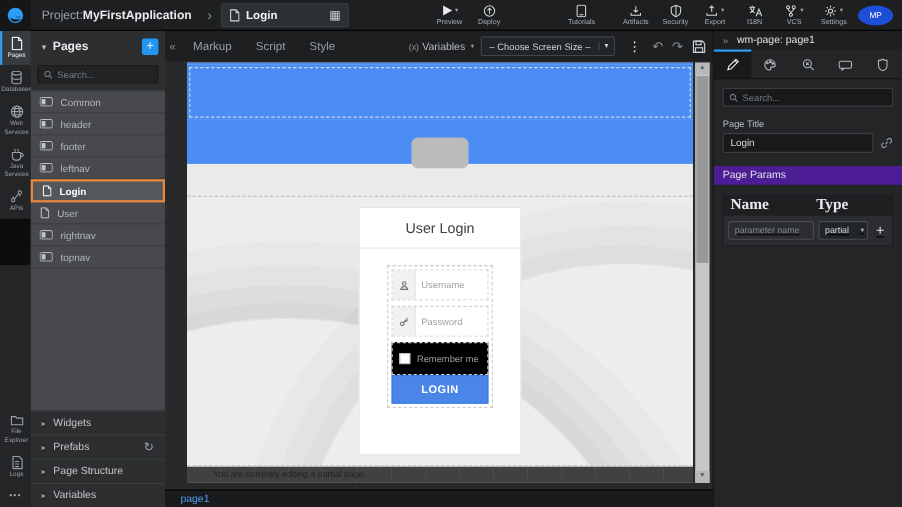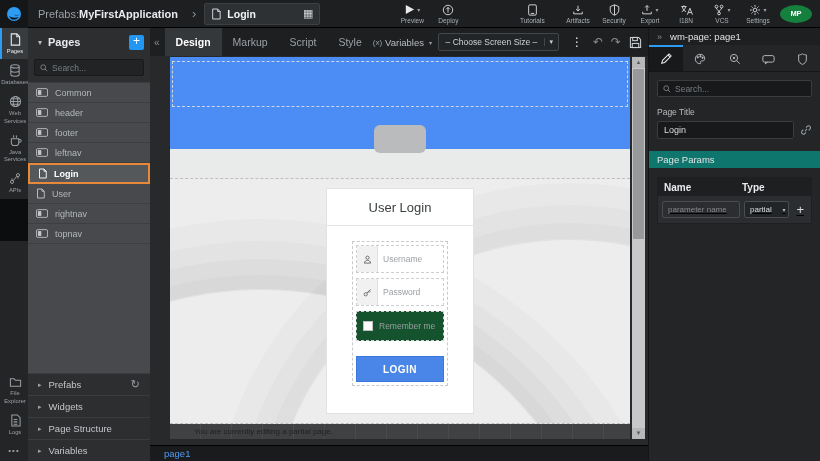--- a/index.html
+++ b/index.html
@@ -16,22 +16,22 @@
   .tb-chev { color:#8a8f94; font-size:13px; margin:0 8px 0 14px; }
   .page-tab { width:116px; height:22px; background:#2e3134; border:1px solid #3c4043; border-radius:2px;
     display:flex; align-items:center; padding:0 6px; gap:6px; }
   .page-tab .lbl { flex:1; color:#f1f3f4; font-size:10.5px; font-weight:bold; }
   .grid-glyph { color:#cfd2d6; font-size:11px; }
   .tb-action { display:flex; flex-direction:column; align-items:center; justify-content:center;
     min-width:36px; height:28px; color:#b9bdc1; cursor:pointer; }
   .tb-action .ic { height:13px; display:flex; align-items:center; color:#d7dadc; }
   .tb-action .cap { font-size:6.5px; margin-top:1px; color:#aab0b5; }
   .caret { font-size:6px; color:#9aa0a6; margin-left:2px; }
-  .avatar { width:32px; height:18px; border-radius:50%; background:#15803d; color:#fff; font-size:7.5px;
-    font-weight:bold; display:flex; align-items:center; justify-content:center; margin:0 8px 0 4px; }
+  .avatar { width:32px; height:18px; border-radius:50%; background:#1d4ed8; color:#fff; font-size:7.5px;
+    font-weight:normal; display:flex; align-items:center; justify-content:center; margin:0 8px 0 4px; }
 
   
   .rail { position:absolute; left:0; top:28px; bottom:0; width:28px; background:#232527; z-index:20;
     display:flex; flex-direction:column; }
   .rail-item { display:flex; flex-direction:column; align-items:center; padding:5px 0 4px; gap:2px;
     color:#9aa0a6; border-left:2px solid transparent; cursor:pointer; }
   .rail-item .cap { font-size:5.8px; text-align:center; line-height:1.25; }
   .rail-item.active { background:#383c3f; border-left:2px solid #2d9cf4; color:#e8eaed; }
   .rail-gap { height:42px; background:#0c0d0e; }
   .rail-spacer { flex:1; }
@@ -95,21 +95,21 @@
     box-shadow:0 0 0 16px rgba(0,0,0,0.018), 0 0 0 34px rgba(0,0,0,0.02), 0 0 0 56px rgba(0,0,0,0.018); }
   .login-card { position:relative; z-index:1; width:148px; margin:9px auto 0; background:#fff;
     border:1px solid #e2e2e2; height:226px; }
   .lc-title { text-align:center; font-size:13px; color:#3c4043; padding:11px 0 10px; border-bottom:1px solid #e4e4e4; }
   .lc-form { width:96px; margin:15px auto 0; border:1px dashed #c9c9c9; padding:3px; }
   .f-row { border:1px dashed #cfcfcf; margin-bottom:5px; display:flex; height:28px; background:#fff; }
   .f-prefix { width:21px; background:#f1f1f1; border-right:1px solid #e0e0e0; display:flex; align-items:center;
     justify-content:center; color:#6d7175; }
   .f-row input { flex:1; min-width:0; border:none; outline:none; font-size:8.5px; padding:0 5px; color:#444; background:#fff; }
   .f-row input::placeholder { color:#9b9fa3; }
-  .f-check { border:1px dashed #cfcfcf; margin-bottom:15px; height:30px; background:#14532d;
+  .f-check { border:1px dashed #cfcfcf; margin-bottom:0; height:30px; background:#000000;
     display:flex; align-items:center; padding:0 6px; gap:6px; }
   .cbox { width:10px; height:10px; background:#fdfdfd; border:1px solid #c0c0c0; }
   .f-check .cl { font-size:8.5px; color:#9b9fa3; }
   .login-btn { height:26px; background:#4a86e8; border:1px solid #3b78de; color:#fff; font-size:10px;
     font-weight:bold; width:100%; display:flex; align-items:center; justify-content:center; cursor:pointer; letter-spacing:0.5px; }
   .dark-strip { height:15px; background:#3f4142; display:flex; align-items:center; padding-left:24px;
     background-image:repeating-linear-gradient(90deg, transparent 0 30px, rgba(255,255,255,0.05) 30px 31px); }
   .dark-strip .note { font-size:8px; color:rgba(0,0,0,0.5); }
   .vscroll { position:absolute; left:482px; top:1px; bottom:6px; width:13px; background:#c6c8ca; }
   .vscroll .arr { position:absolute; left:0; width:13px; height:11px; background:#b6b8ba; color:#5a5c5e;
@@ -133,25 +133,25 @@
   .insp-body { padding:8px; }
   .insp-search { height:17px; background:#17191b; border:1px solid #3a3d40; border-radius:2px;
     display:flex; align-items:center; gap:4px; padding:0 5px; }
   .insp-search input { flex:1; min-width:0; background:transparent; border:none; outline:none; color:#aab0b5; font-size:8.5px; }
   .insp-search input::placeholder { color:#787d81; }
   .fld-label { color:#b8bcc0; font-size:8.5px; margin:10px 0 4px; }
   .title-row { display:flex; align-items:center; gap:6px; }
   .title-row input { flex:1; min-width:0; height:18px; background:#17191b; border:1px solid #3a3d40; border-radius:2px;
     color:#dadcde; font-size:9px; padding:0 6px; outline:none; }
   .link-ic { color:#9aa0a6; cursor:pointer; }
-  .params-header { margin:12px -8px 0; background:#0f766e; height:17px; display:flex; align-items:center;
+  .params-header { margin:12px -8px 0; background:#4c1d95; height:17px; display:flex; align-items:center;
     padding:0 8px; color:#e0e2e4; font-size:9.5px; }
   .params-table { margin-top:9px; background:#2b2d30; border:1px solid #1d1f21; }
   .pt-head { display:flex; background:#1d1f21; height:18px; align-items:center; }
-  .pt-head .c { color:#e8eaed; font-size:10px; font-weight:bold; padding:0 6px; }
+  .pt-head .c { color:#e8eaed; font-size:14px; font-weight:bold; padding:0 6px;font-family:Liberation Serif, serif; }
   .pt-row { display:flex; align-items:center; padding:5px 4px; gap:4px;text-decoration:underline; }
   .pt-row input { width:78px; height:17px; background:#2b2d30; border:1px solid #4a4d50; border-radius:2px;
     color:#dadcde; font-size:8px; padding:0 5px; outline:none; }
   .pt-row input::placeholder { color:#85898d; }
   .pt-select { width:46px; height:17px; background:#222527; border:1px solid #4a4d50; border-radius:2px;
     display:flex; align-items:center; cursor:pointer; }
   .pt-select .v { flex:1; color:#dadcde; font-size:8px; padding-left:5px; }
   .pt-select .dd { color:#b8bcc0; font-size:6px; padding-right:3px; }
   .pt-add { color:#dadcde; font-size:13px; padding:0 3px; cursor:pointer; }
 
@@ -161,21 +161,21 @@
 <body>
 
 <div class="topbar">
   <div class="logo">
     <svg width="16" height="16" viewBox="0 0 16 16">
         <circle cx="8" cy="8" r="7" fill="#2d9cf4"></circle>
         <path d="M3 10 q4 3 10 1 q-3 4 -8 2 z" fill="#141617"></path>
         <path d="M8 8 q3 2 6 0 q-2 3 -5 2 z" fill="#176bb3"></path>
       </svg>
   </div>
-  <div class="project"><span>Prefabs:</span><b>MyFirstApplication</b></div>
+  <div class="project"><span>Project:</span><b>MyFirstApplication</b></div>
   <div class="tb-chev">›</div>
   <div class="page-tab">
     <span>
         <svg width="10" height="12" viewBox="0 0 12 14" fill="none" stroke="#cfd2d6" stroke-width="1.2">
           <path d="M2 1h6l3 3v9H2z"></path>
           <path d="M8 1v3h3"></path>
         </svg>
       </span>
     <span class="lbl">Login</span>
     <span class="grid-glyph">▦</span>
@@ -429,43 +429,42 @@
             <rect x="0.5" y="0.5" width="13" height="9" rx="1.5" fill="none" stroke="#c4c7ca"></rect>
             <rect x="2.2" y="2.2" width="4" height="5.6" fill="#c4c7ca"></rect>
           </svg>
         </span>
       <span>topnav</span>
     </div>
   </div>
   <div class="panel-sections">
     <div class="panel-sec">
       <span class="tri">▸</span>
+      <span>Widgets</span>
+    </div>
+    <div class="panel-sec">
+      <span class="tri">▸</span>
       <span>Prefabs</span>
       <span class="sp"></span>
       <span class="refresh">↻</span>
     </div>
     <div class="panel-sec">
       <span class="tri">▸</span>
-      <span>Widgets</span>
-    </div>
-    <div class="panel-sec">
-      <span class="tri">▸</span>
       <span>Page Structure</span>
     </div>
     <div class="panel-sec">
       <span class="tri">▸</span>
       <span>Variables</span>
     </div>
   </div>
 </div>
 
 <div class="center">
   <div class="center-toolbar">
     <span class="collapse-l">«</span>
-    <div class="d-tab active">Design</div>
     <div class="d-tab">Markup</div>
     <div class="d-tab">Script</div>
     <div class="d-tab">Style</div>
     <div class="vars">
       <span class="vx">(x)</span>
       <span>Variables</span>
       <span class="caret">▾</span>
     </div>
     <div class="screen-size">
       <span class="val">– Choose Screen Size –</span>

